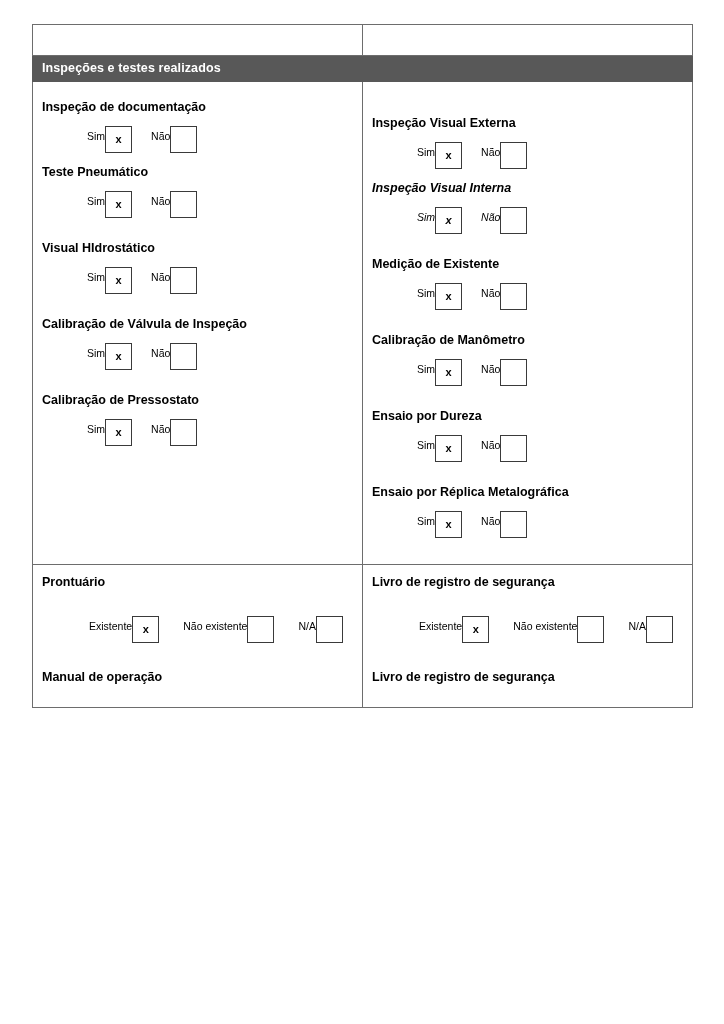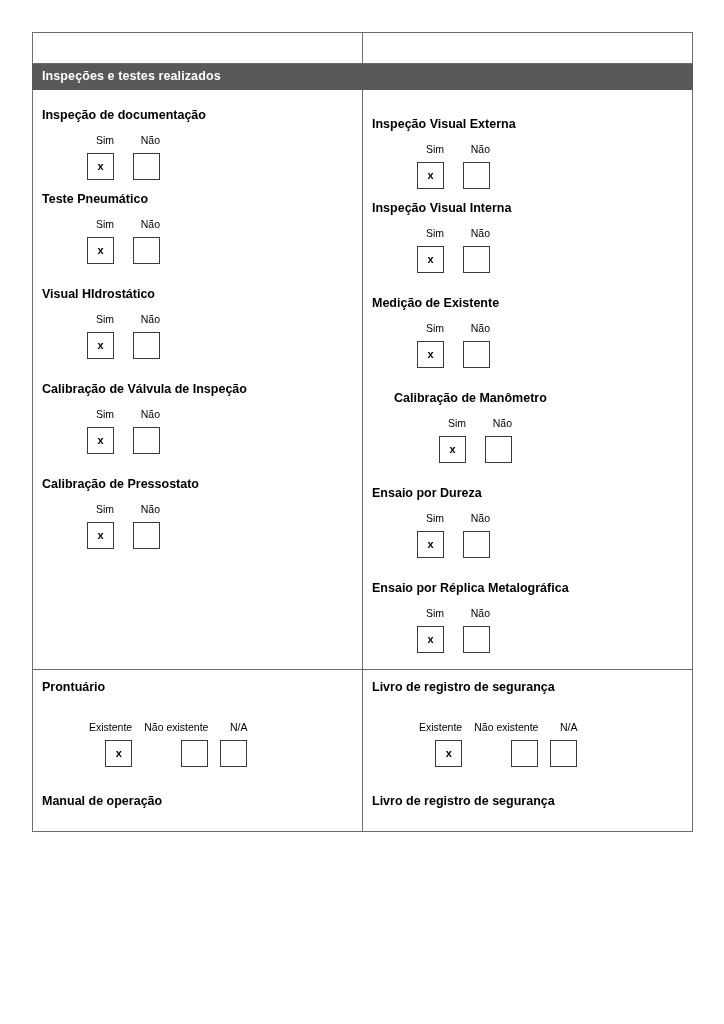--- a/index.html
+++ b/index.html
@@ -17,21 +17,21 @@
   .page {
     position: relative;
     width: 724px;
     height: 1024px;
     background: #ffffff;
   }
   
   .form-table {
     position: absolute;
     left: 32px;
-    top: 32px;
+    top: 24px;
     width: 660px;
     border-collapse: collapse;
     table-layout: fixed;
   }
   .form-table td {
     border: 1px solid #6d6d6d;
     vertical-align: top;
     padding: 0;
   }
   col.col-left  { width: 330px; }
@@ -69,22 +69,22 @@
     font-weight: bold;
     line-height: 16px;
     white-space: nowrap;
   }
   .choices {
     display: flex;
     margin-left: 45px;
   }
   .choice {
     display: flex;
-    flex-direction: column;
-    align-items: flex-end;
+    flex-direction: row;
+    align-items: center;
     margin-right: 19px;
   }
   .choice-label {
     font-size: 10.5px;
     line-height: 13px;
     color: #000;
     white-space: nowrap;
     margin-bottom: 6px;
   }
   .checkbox {
@@ -97,20 +97,21 @@
     align-items: center;
     justify-content: center;
     font-size: 11px;
     font-weight: bold;
     color: #000;
     line-height: 1;
   }
   
   .choices.doc {
     margin-left: 47px;
+    gap: 12px;
   }
   .choices.doc .choice {
     margin-right: 12px;
   }
   .choices.doc .choice-label {
     font-size: 10.5px;
   }
 </style>
 </head>
 <body>
@@ -216,35 +217,35 @@
               </div>
             </div>
 
             <div style="height:118px;"></div>
           </div>
         </td>
 
         <td>
           <div class="cell-pad">
 
-            <div class="item" style="padding-top:26px;">
+            <div class="item" style="padding-top:33px;">
               <div class="item-title">Inspeção Visual Externa</div>
               <div class="choices" style="margin-top:11px;">
                 <div class="choice">
                   <div class="choice-label">Sim</div>
                   <div class="checkbox">x</div>
                 </div>
                 <div class="choice">
                   <div class="choice-label">Não</div>
                   <div class="checkbox"></div>
                 </div>
               </div>
             </div>
 
-            <div class="item" style="padding-top:11px;">
+            <div class="item" style="padding-top:11px;font-style:italic;">
               <div class="item-title">Inspeção Visual Interna</div>
               <div class="choices" style="margin-top:11px;">
                 <div class="choice">
                   <div class="choice-label">Sim</div>
                   <div class="checkbox">x</div>
                 </div>
                 <div class="choice">
                   <div class="choice-label">Não</div>
                   <div class="checkbox"></div>
                 </div>
@@ -258,21 +259,21 @@
                   <div class="choice-label">Sim</div>
                   <div class="checkbox">x</div>
                 </div>
                 <div class="choice">
                   <div class="choice-label">Não</div>
                   <div class="checkbox"></div>
                 </div>
               </div>
             </div>
 
-            <div class="item" style="padding-top:22px;margin-left:22px;">
+            <div class="item" style="padding-top:22px;">
               <div class="item-title">Calibração de Manômetro</div>
               <div class="choices" style="margin-top:11px;">
                 <div class="choice">
                   <div class="choice-label">Sim</div>
                   <div class="checkbox">x</div>
                 </div>
                 <div class="choice">
                   <div class="choice-label">Não</div>
                   <div class="checkbox"></div>
                 </div>

